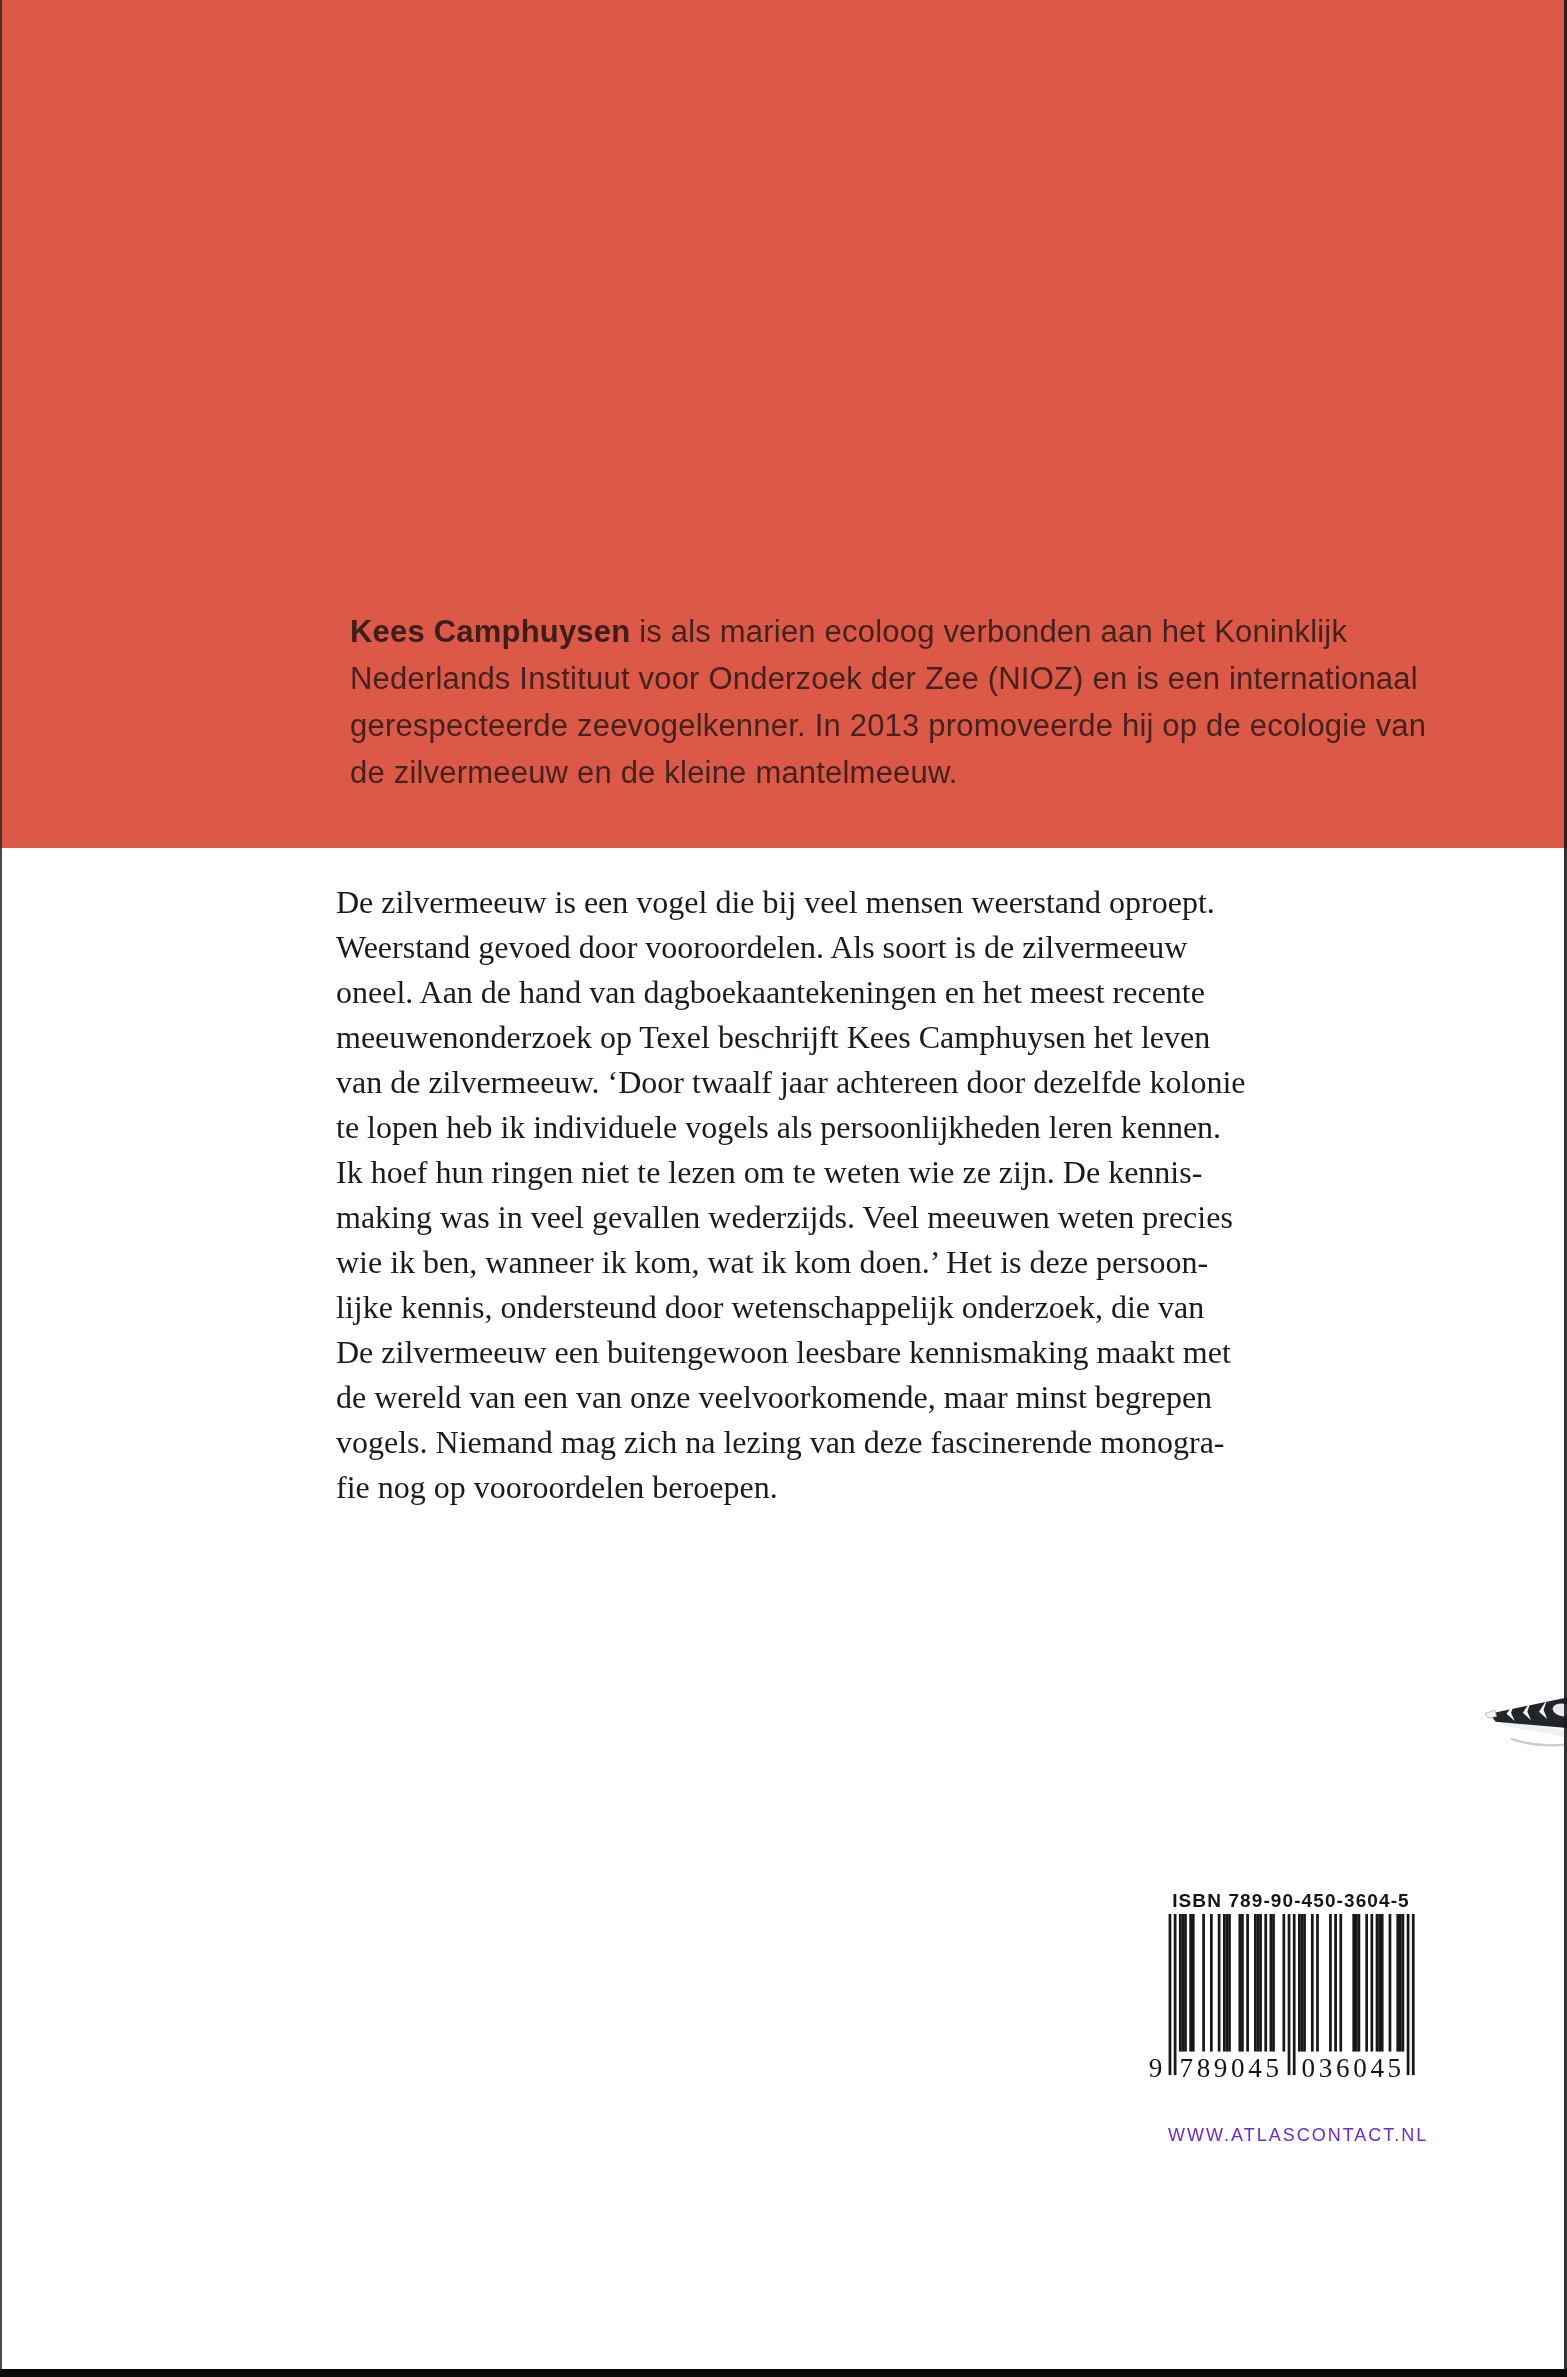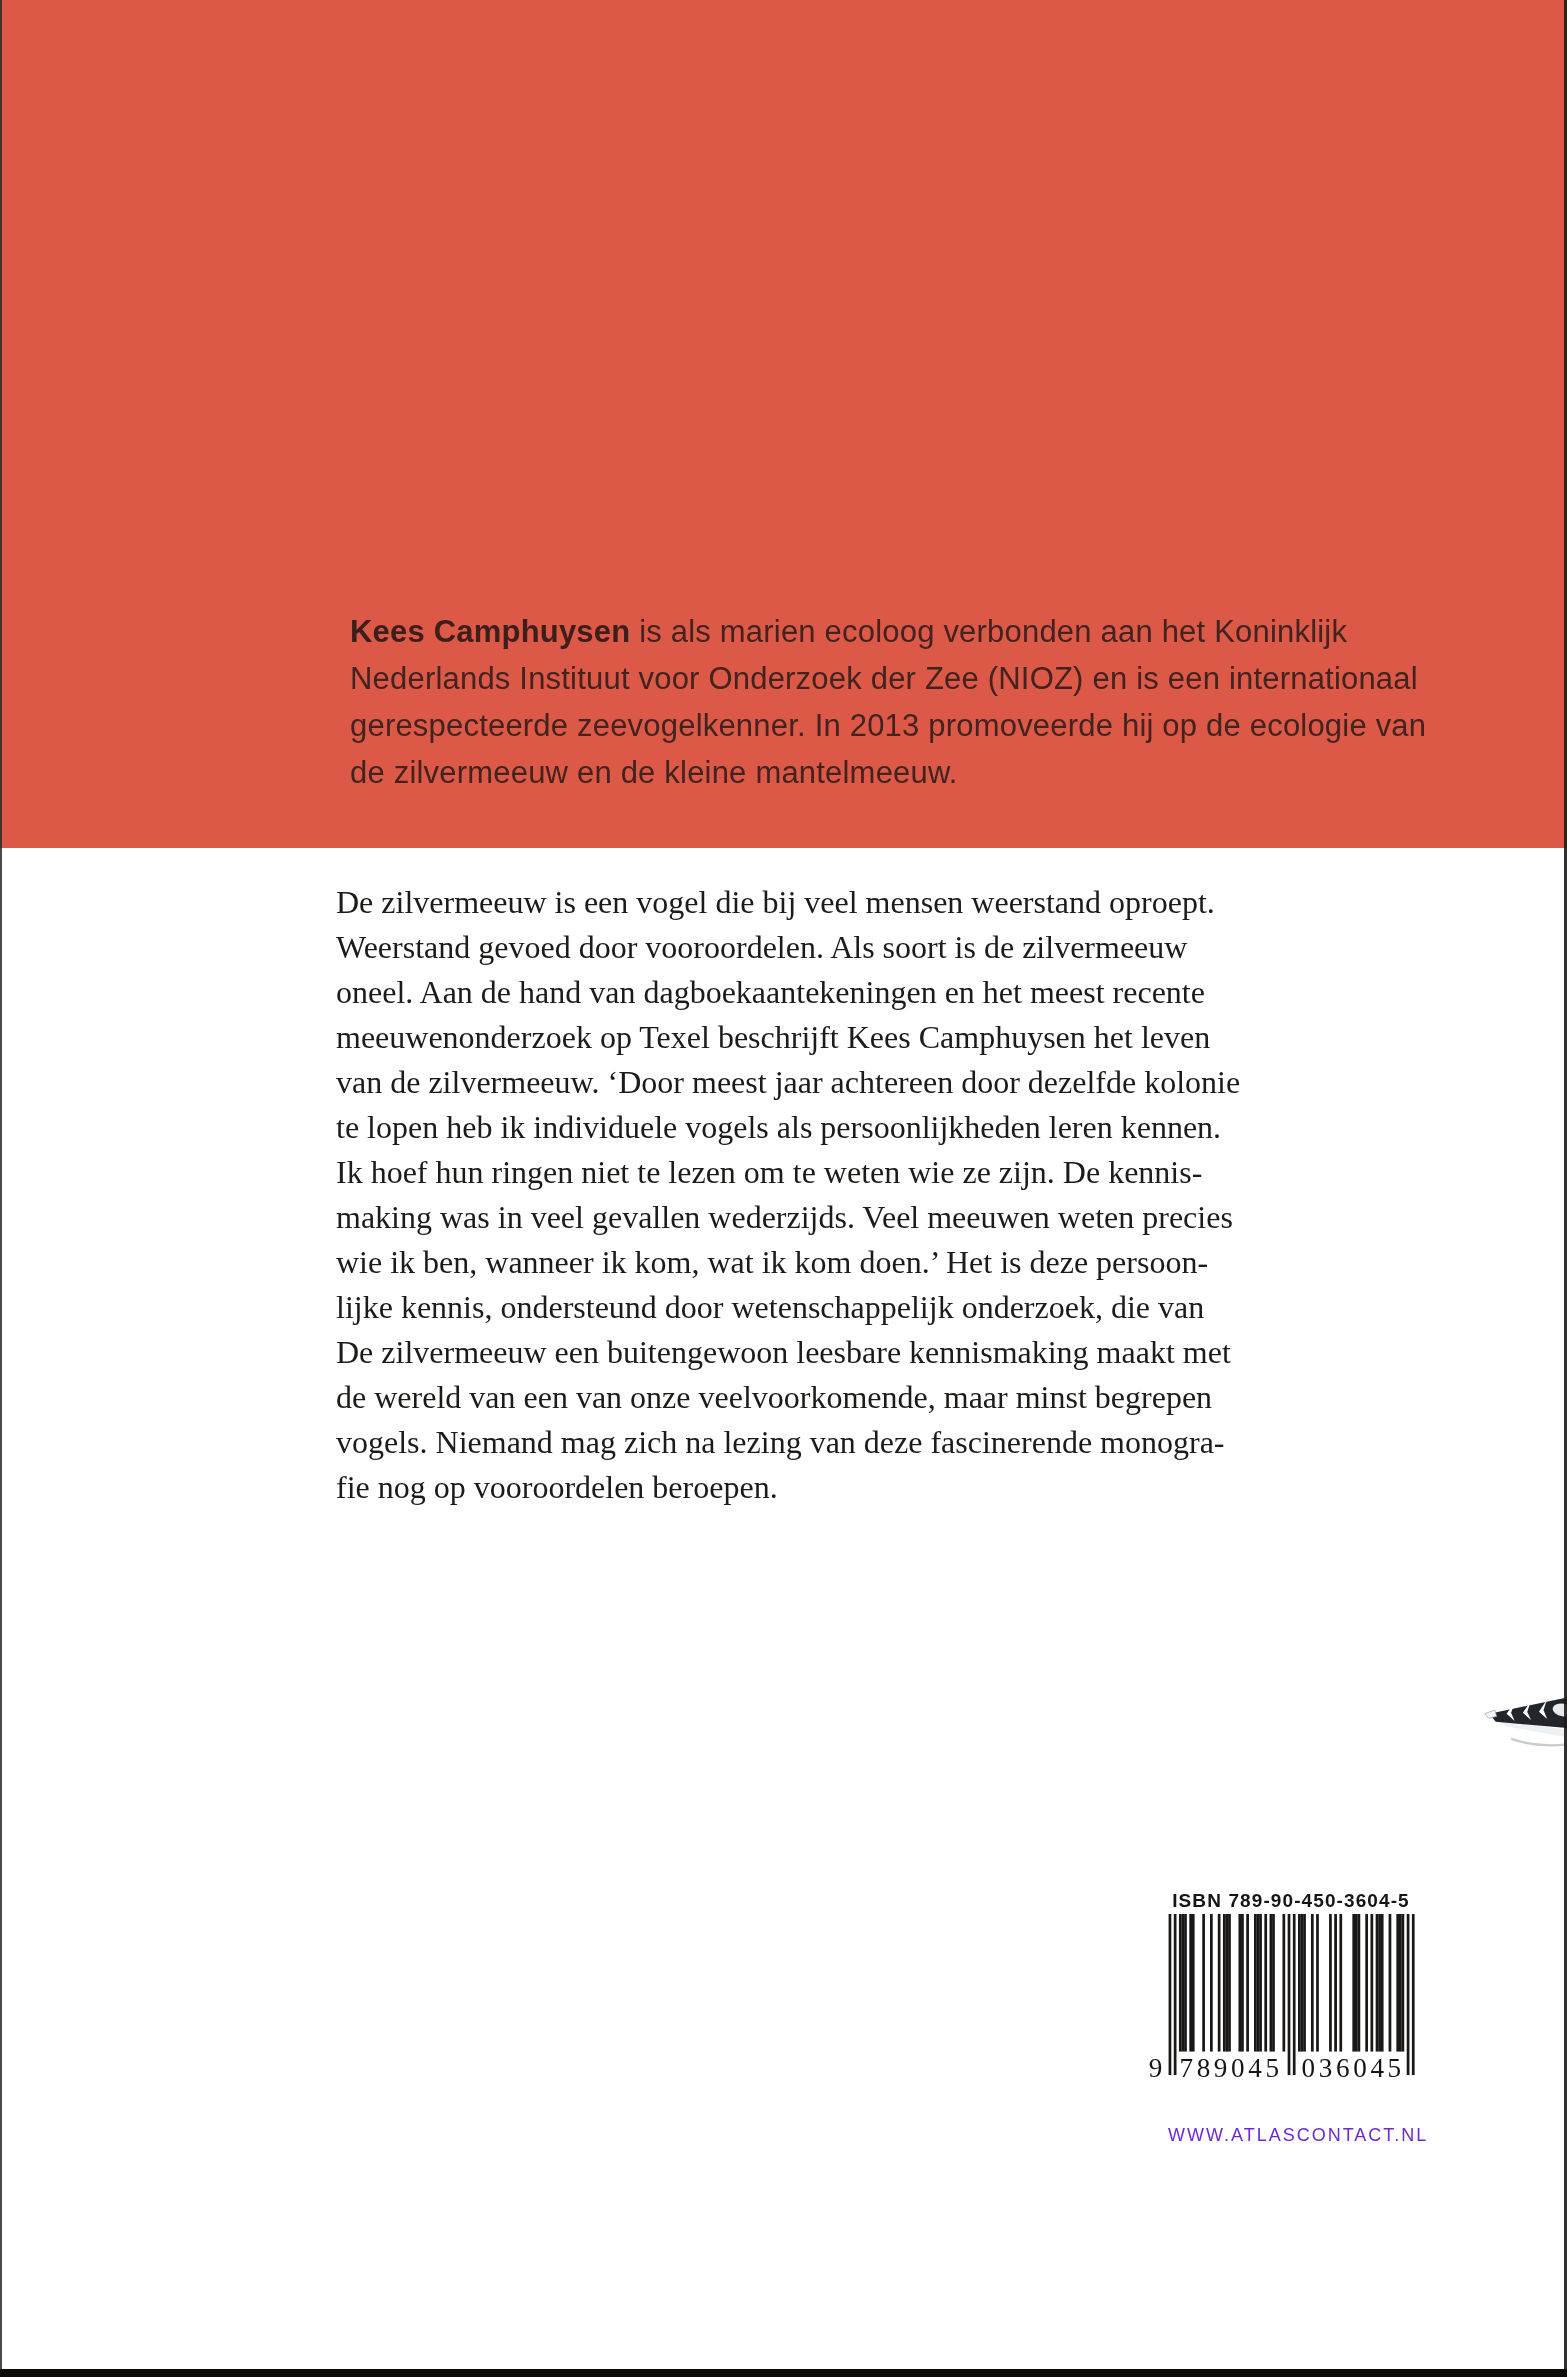--- a/index.html
+++ b/index.html
@@ -72,21 +72,21 @@
       <div class="line">Nederlands Instituut voor Onderzoek der Zee (NIOZ) en is een internationaal</div>
       <div class="line">gerespecteerde zeevogelkenner. In 2013 promoveerde hij op de ecologie van</div>
       <div class="line">de zilvermeeuw en de kleine mantelmeeuw.</div>
     </div>
 
   <div class="desc">
       <div class="line">De zilvermeeuw is een vogel die bij veel mensen weerstand oproept.</div>
       <div class="line">Weerstand gevoed door vooroordelen. Als soort is de zilvermeeuw</div>
       <div class="line">oneel. Aan de hand van dagboekaantekeningen en het meest recente</div>
       <div class="line">meeuwenonderzoek op Texel beschrijft Kees Camphuysen het leven</div>
-      <div class="line">van de zilvermeeuw. ‘Door meest jaar achtereen door dezelfde kolonie</div>
+      <div class="line">van de zilvermeeuw. ‘Door twaalf jaar achtereen door dezelfde kolonie</div>
       <div class="line">te lopen heb ik individuele vogels als persoonlijkheden leren kennen.</div>
       <div class="line">Ik hoef hun ringen niet te lezen om te weten wie ze zijn. De kennis-</div>
       <div class="line">making was in veel gevallen wederzijds. Veel meeuwen weten precies</div>
       <div class="line">wie ik ben, wanneer ik kom, wat ik kom doen.’ Het is deze persoon-</div>
       <div class="line">lijke kennis, ondersteund door wetenschappelijk onderzoek, die van</div>
       <div class="line"><span class="i">De zilvermeeuw</span> een buitengewoon leesbare kennismaking maakt met</div>
       <div class="line">de wereld van een van onze veelvoorkomende, maar minst begrepen</div>
       <div class="line">vogels. Niemand mag zich na lezing van deze fascinerende monogra-</div>
       <div class="line">fie nog op vooroordelen beroepen.</div>
     </div>

